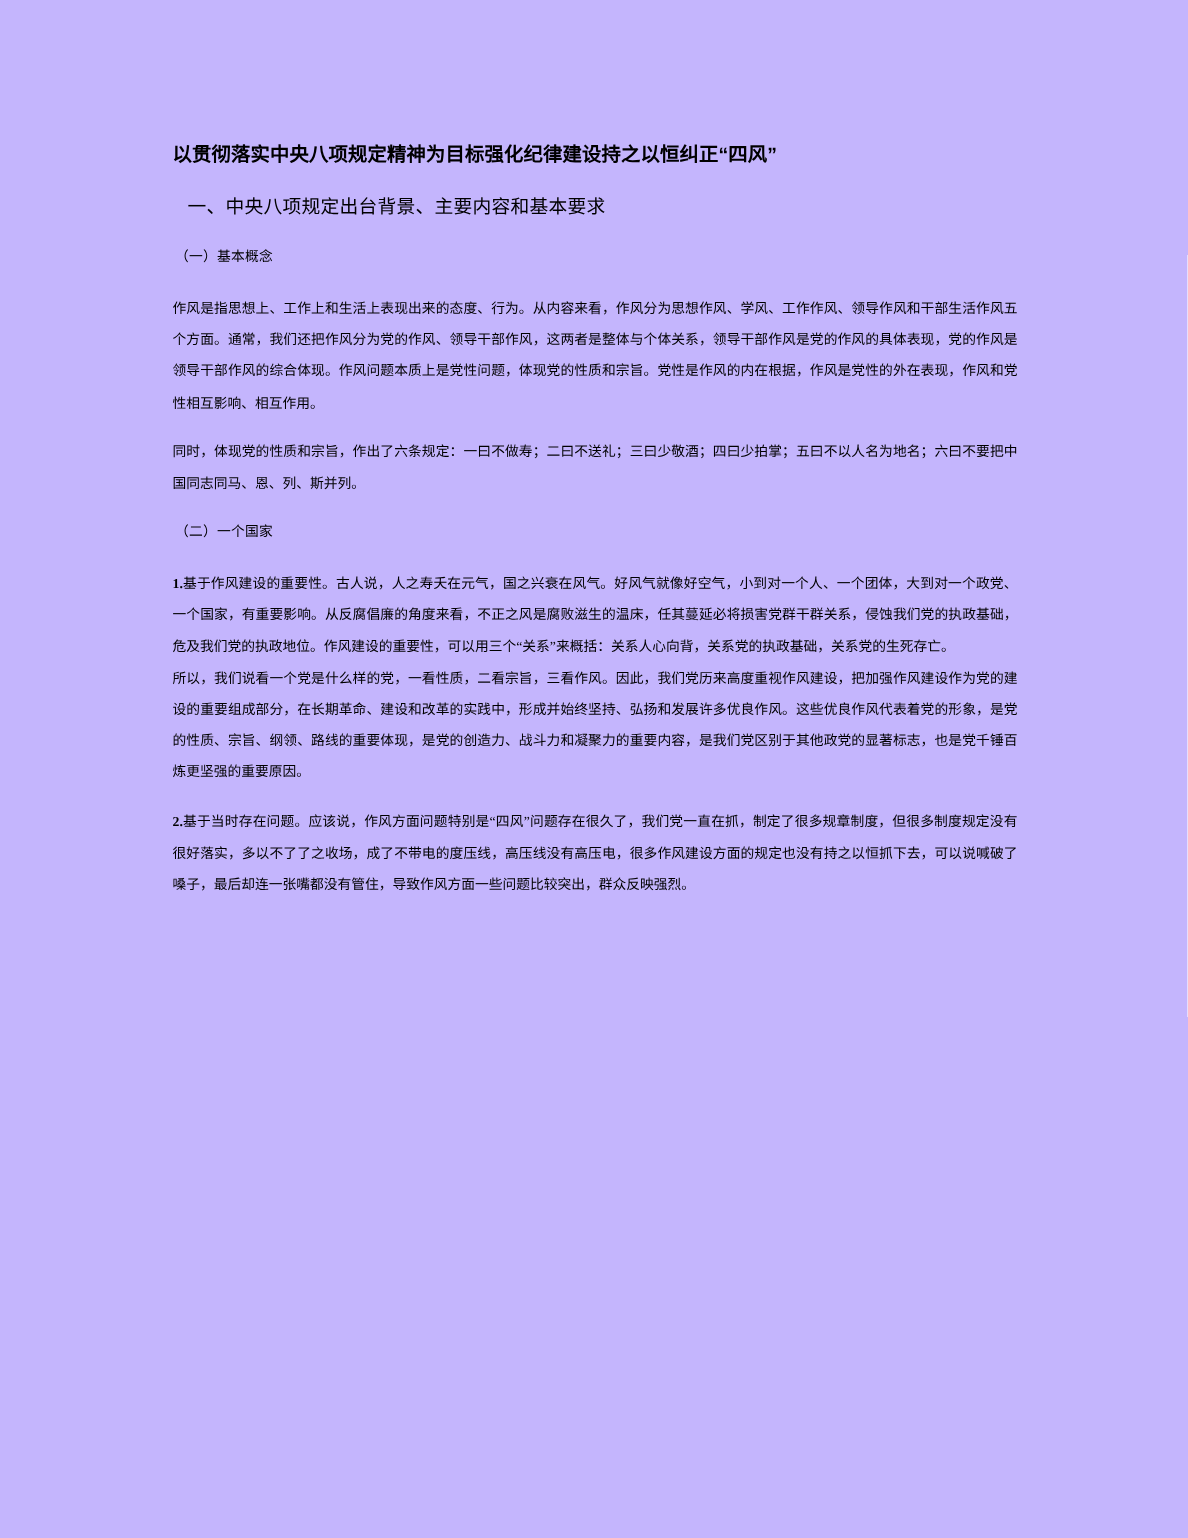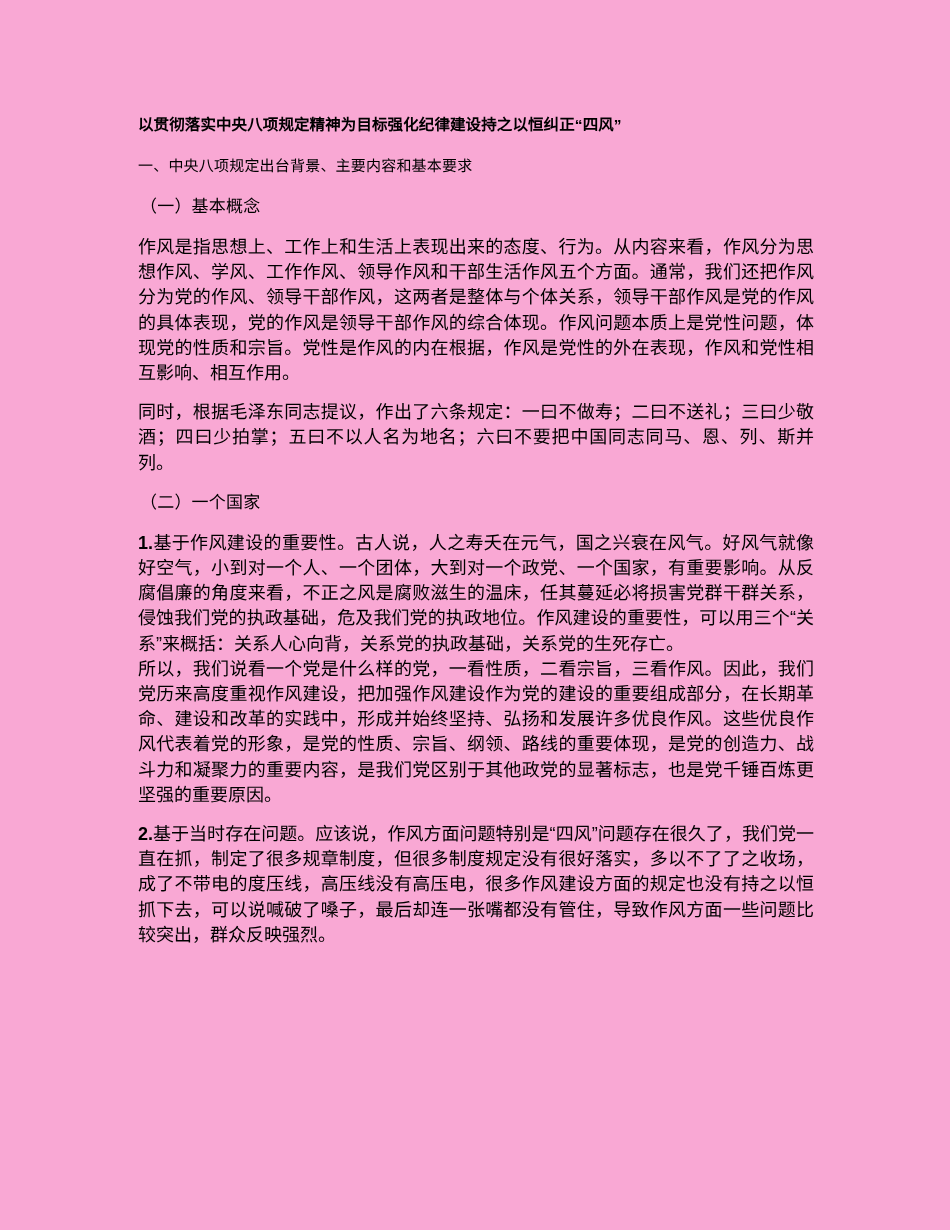--- a/index.html
+++ b/index.html
@@ -10,21 +10,21 @@
   }
   body {
     font-family: "Liberation Sans", "DejaVu Sans", sans-serif;
     color: #000000;
     -webkit-font-smoothing: antialiased;
   }
   .page {
     position: relative;
     width: 950px;
     height: 1230px;
-    background: #f9a8d4;
+    background: #c4b5fd;
     overflow: hidden;
     box-sizing: border-box;
   }
   .content {
     position: absolute;
     left: 138px;
     top: 112px;
     width: 676px;
   }
   
@@ -34,41 +34,42 @@
     line-height: 25px;
     letter-spacing: 0.1px;
     margin: 0 0 16px 0;
     text-align: left;
     white-space: nowrap;
   }
   .h1 {
     font-size: 15px;
     font-weight: normal;
     line-height: 25px;
-    margin: 0 0 16px 0;
+    margin: 0 0 16px 12px;
     letter-spacing: 0.2px;
   }
   .h2 {
-    font-size: 17px;
+    font-size: 11px;
     font-weight: normal;
     line-height: 25px;
     margin: 0 0 16px 0;
     padding-left: 2px;
     letter-spacing: 0.2px;
   }
   p.body {
-    font-size: 18px;
+    font-size: 11px;
     font-weight: normal;
     line-height: 25.2px;
     margin: 0 0 14px 0;
     text-align: justify;
     text-justify: inter-ideograph;
     text-align-last: left;
     letter-spacing: 0;
     word-break: break-all;
+    font-family: Liberation Serif, serif;
   }
   p.body:last-child {
     margin-bottom: 12px;
   }
   .marker {
     font-weight: bold;
   }
 </style>
 </head>
 <body>
@@ -78,21 +79,21 @@
 
     <div class="doc-title">以贯彻落实中央八项规定精神为目标强化纪律建设持之以恒纠正“四风”</div>
 
     <div class="h1">一、中央八项规定出台背景、主要内容和基本要求</div>
 
     <div class="h2">（一）基本概念</div>
 
     <p class="body">作风是指思想上、工作上和生活上表现出来的态度、行为。从内容来看，作风分为思想作风、学风、工作作风、领导作风和干部生活作风五个方面。通常，我们还把作风分为党的作风、领导干部作风，这两者是整体与个体关系，领导干部作风是党的作风的具体表现，党的作风是领导干部作风的综合体现。作风问题本质上是党性问题，体现党的性质和宗旨。党性是作风的内在根据，作风是党性的外在表现，作风和党性相互影响、相互作用。</p>
 
 
-    <p class="body">同时，根据毛泽东同志提议，作出了六条规定：一曰不做寿；二曰不送礼；三曰少敬酒；四曰少拍掌；五曰不以人名为地名；六曰不要把中国同志同马、恩、列、斯并列。</p>
+    <p class="body">同时，体现党的性质和宗旨，作出了六条规定：一曰不做寿；二曰不送礼；三曰少敬酒；四曰少拍掌；五曰不以人名为地名；六曰不要把中国同志同马、恩、列、斯并列。</p>
 
     <div class="h2">（二）一个国家</div>
 
     <p class="body"><span class="marker">1.</span><span>基于作风建设的重要性。古人说，人之寿夭在元气，国之兴衰在风气。好风气就像好空气，小到对一个人、一个团体，大到对一个政党、一个国家，有重要影响。从反腐倡廉的角度来看，不正之风是腐败滋生的温床，任其蔓延必将损害党群干群关系，侵蚀我们党的执政基础，危及我们党的执政地位。作风建设的重要性，可以用三个“关系”来概括：关系人心向背，关系党的执政基础，关系党的生死存亡。</span><br><span>所以，我们说看一个党是什么样的党，一看性质，二看宗旨，三看作风。因此，我们党历来高度重视作风建设，把加强作风建设作为党的建设的重要组成部分，在长期革命、建设和改革的实践中，形成并始终坚持、弘扬和发展许多优良作风。这些优良作风代表着党的形象，是党的性质、宗旨、纲领、路线的重要体现，是党的创造力、战斗力和凝聚力的重要内容，是我们党区别于其他政党的显著标志，也是党千锤百炼更坚强的重要原因。</span></p>
 
     <p class="body"><span class="marker">2.</span><span>基于当时存在问题。应该说，作风方面问题特别是“四风”问题存在很久了，我们党一直在抓，制定了很多规章制度，但很多制度规定没有很好落实，多以不了了之收场，成了不带电的度压线，高压线没有高压电，很多作风建设方面的规定也没有持之以恒抓下去，可以说喊破了嗓子，最后却连一张嘴都没有管住，导致作风方面一些问题比较突出，群众反映强烈。</span></p>
 
   </div>
 </div>
 

